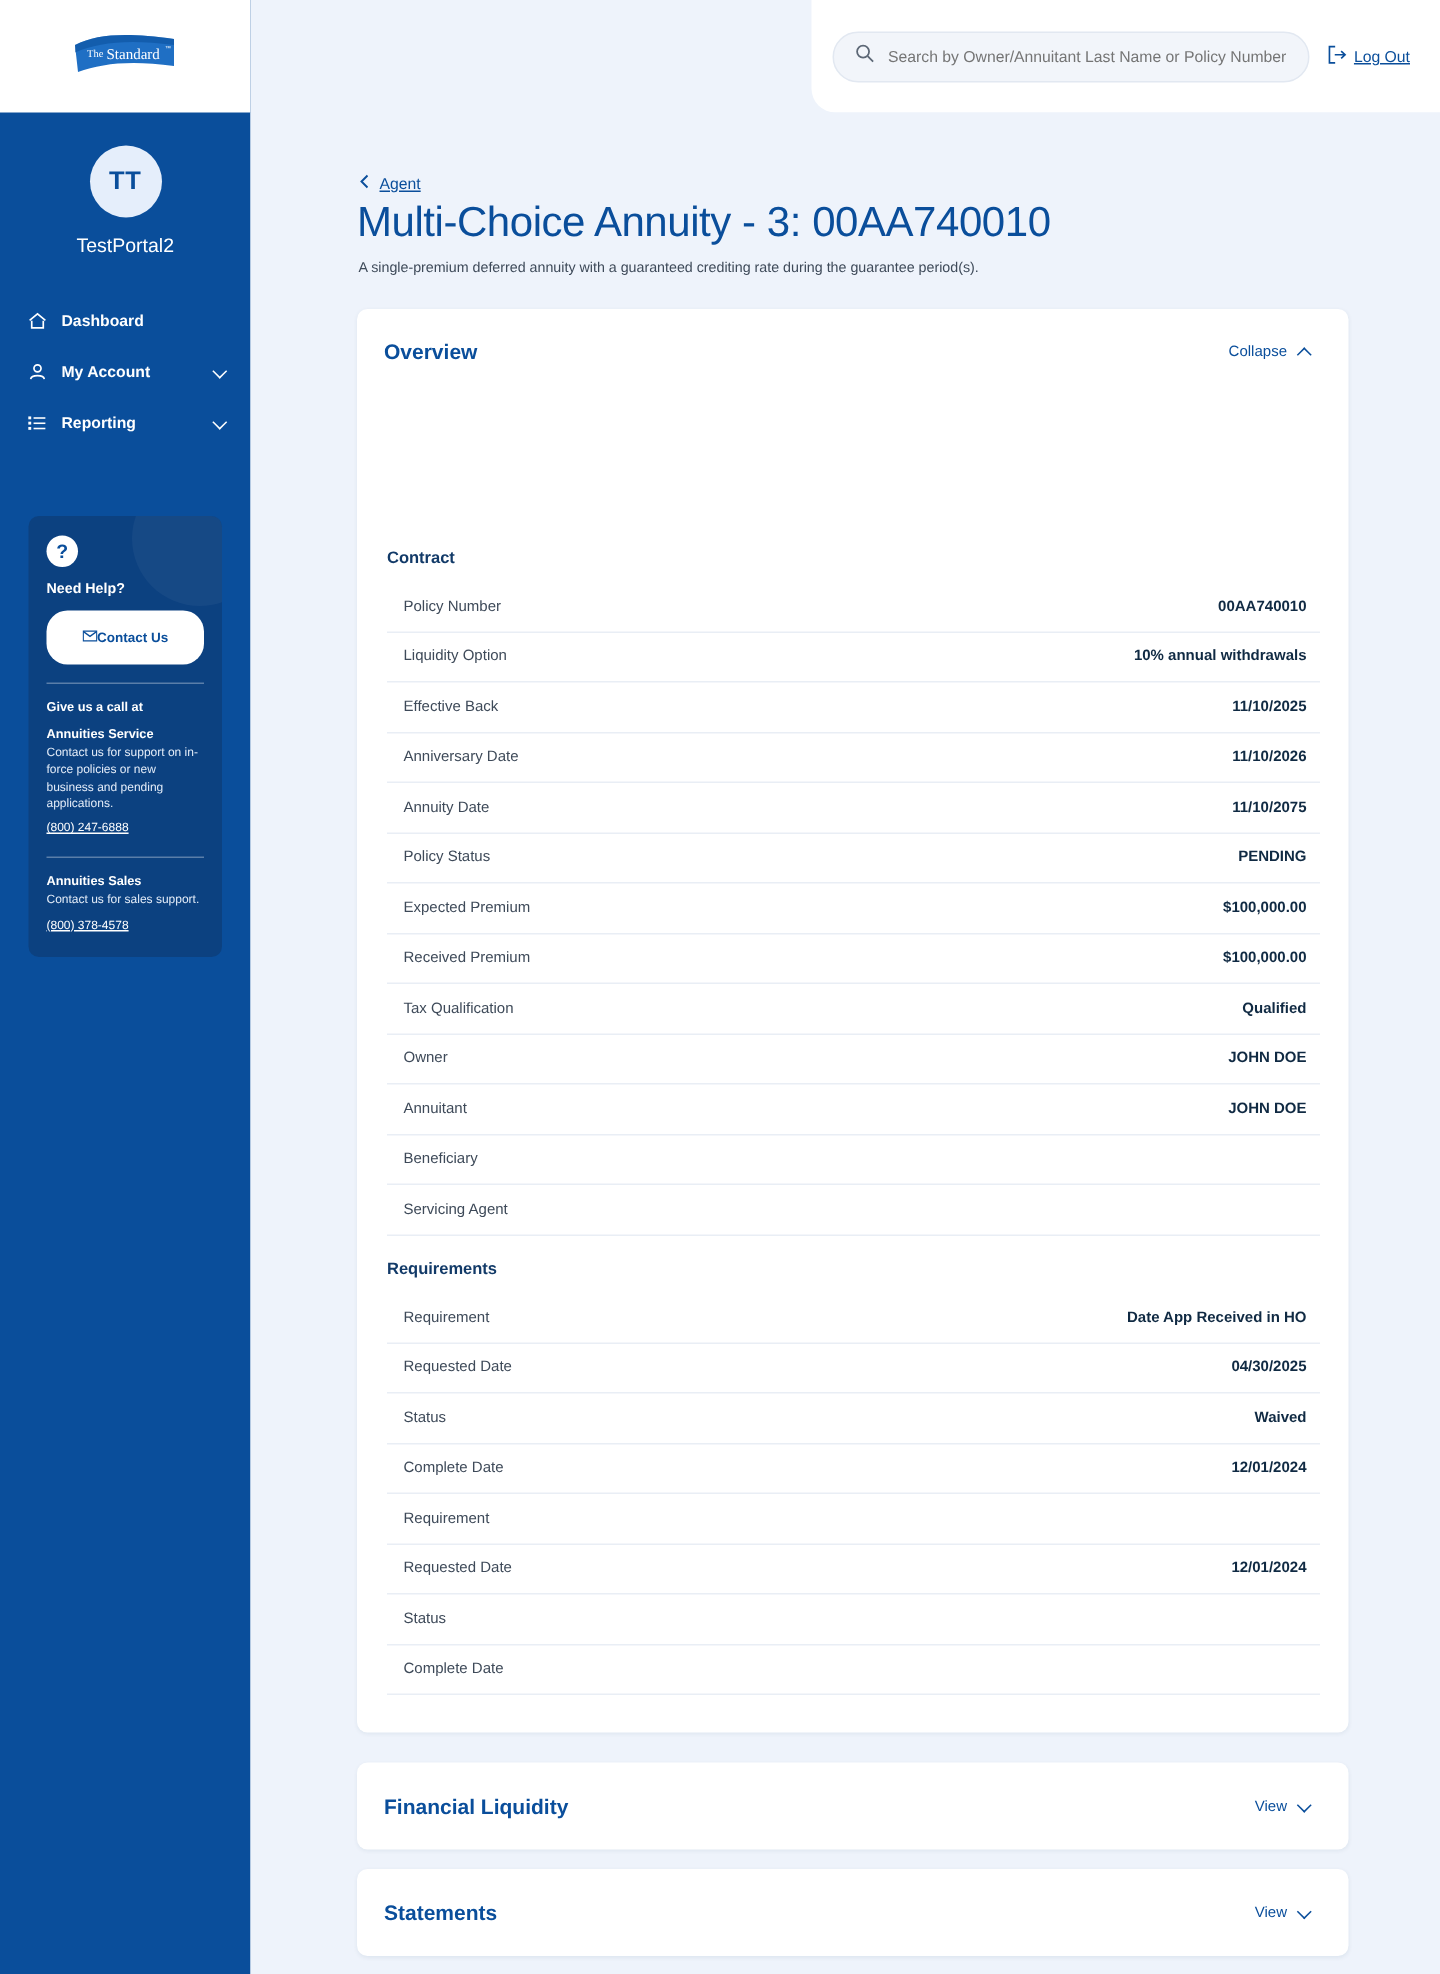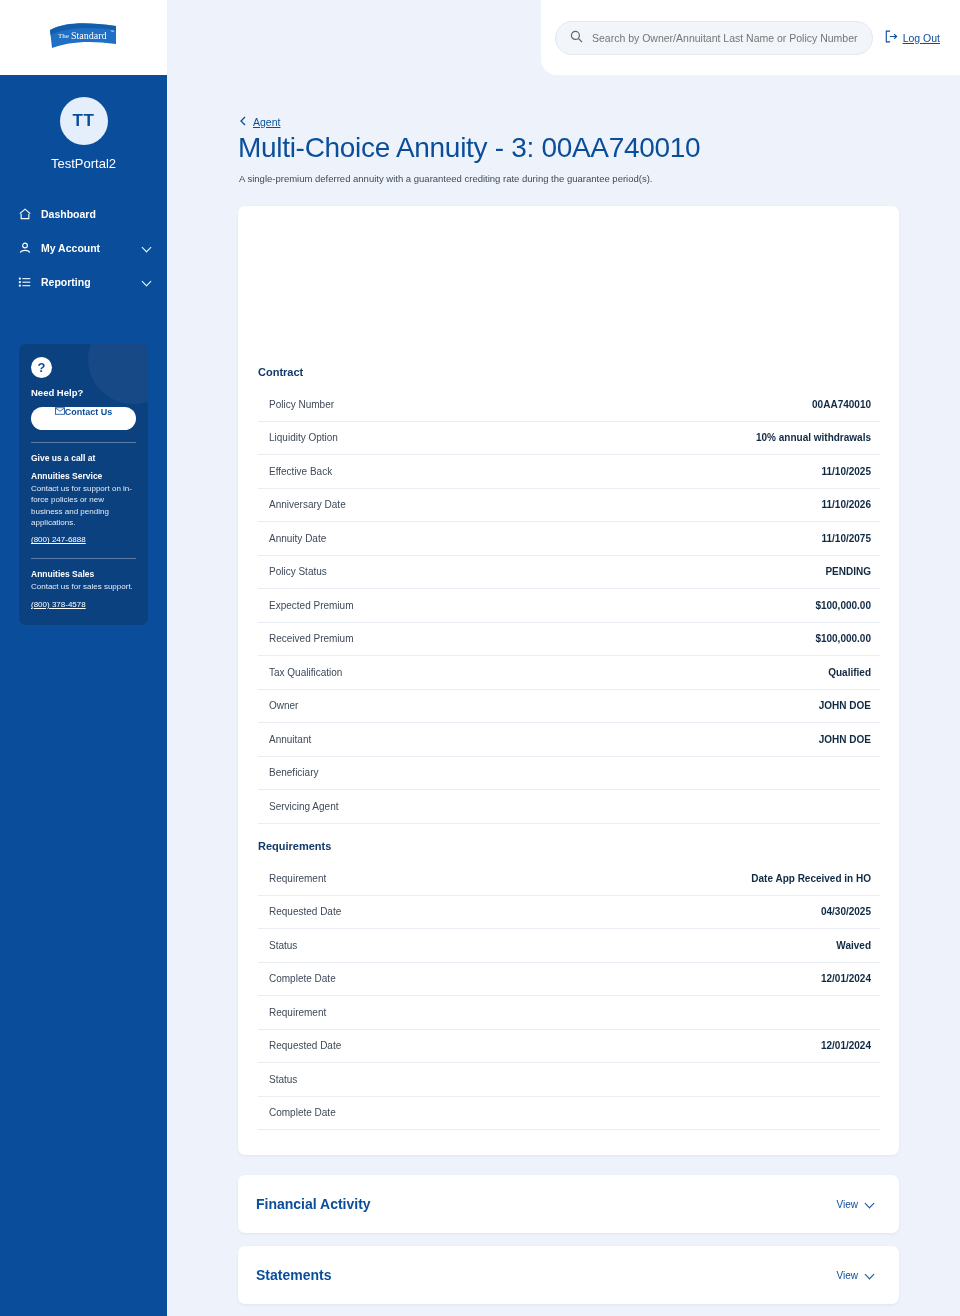--- a/index.html
+++ b/index.html
@@ -117,23 +117,23 @@
     margin-top: 9px;
     color: #fff;
     font-size: 9.5px;
     font-weight: bold;
   }
   .contact-btn {
     margin-top: 9px;
     background: #ffffff;
     color: #0a4e9b;
     border-radius: 14px;
-    height: 23px;
-    display: flex;
-    align-items: flex-start;
+    height: 36px;
+    display: flex;
+    align-items: center;
     justify-content: center;
     gap: 0;
     font-size: 9px;
     font-weight: bold;
     cursor: pointer;
   }
   .hr {
     margin: 12px 0 10px 0;
     height: 1px;
     background: rgba(255,255,255,0.32);
@@ -456,20 +456,27 @@
           <path d="M6 1 L2 5 L6 9" fill="none" stroke="#0a4e9b" stroke-width="1.3"></path>
         </svg>
     </span>
     <span class="txt">Agent</span>
   </div>
 
   <h1 class="page-title">Multi-Choice Annuity - 3: 00AA740010</h1>
   <div class="page-sub">A single-premium deferred annuity with a guaranteed crediting rate during the guarantee period(s).</div>
 
   <div class="card" id="overview-card">
+    <div class="card-head">
+      <h2>Overview</h2>
+      <div class="card-action">
+        <span>Collapse</span>
+        <span class="caret-up"></span>
+      </div>
+    </div>
 
     <div class="section-title" id="contract-title">Contract</div>
     <div class="rows" id="contract-rows">
       <div class="row">
           <span class="k">Policy Number</span>
           <span class="v">00AA740010</span>
         </div>
       <div class="row">
           <span class="k">Liquidity Option</span>
           <span class="v">10% annual withdrawals</span>
@@ -551,21 +558,21 @@
           <span class="v"></span>
         </div>
       <div class="row">
           <span class="k">Complete Date</span>
           <span class="v"></span>
         </div>
     </div>
   </div>
 
   <div class="card collapsed-card" id="fin-card">
-    <h2>Financial Activity</h2>
+    <h2>Financial Liquidity</h2>
     <div class="card-action">
       <span>View</span>
       <span class="caret-down"></span>
     </div>
   </div>
 
   <div class="card collapsed-card" id="stmt-card">
     <h2>Statements</h2>
     <div class="card-action">
       <span>View</span>

